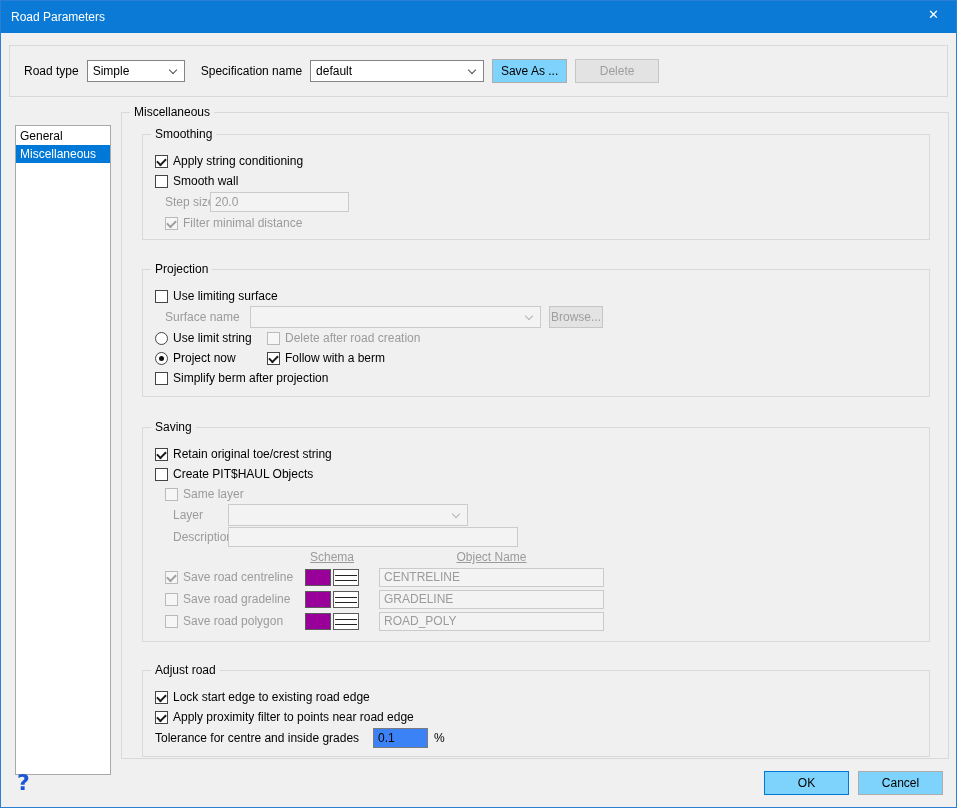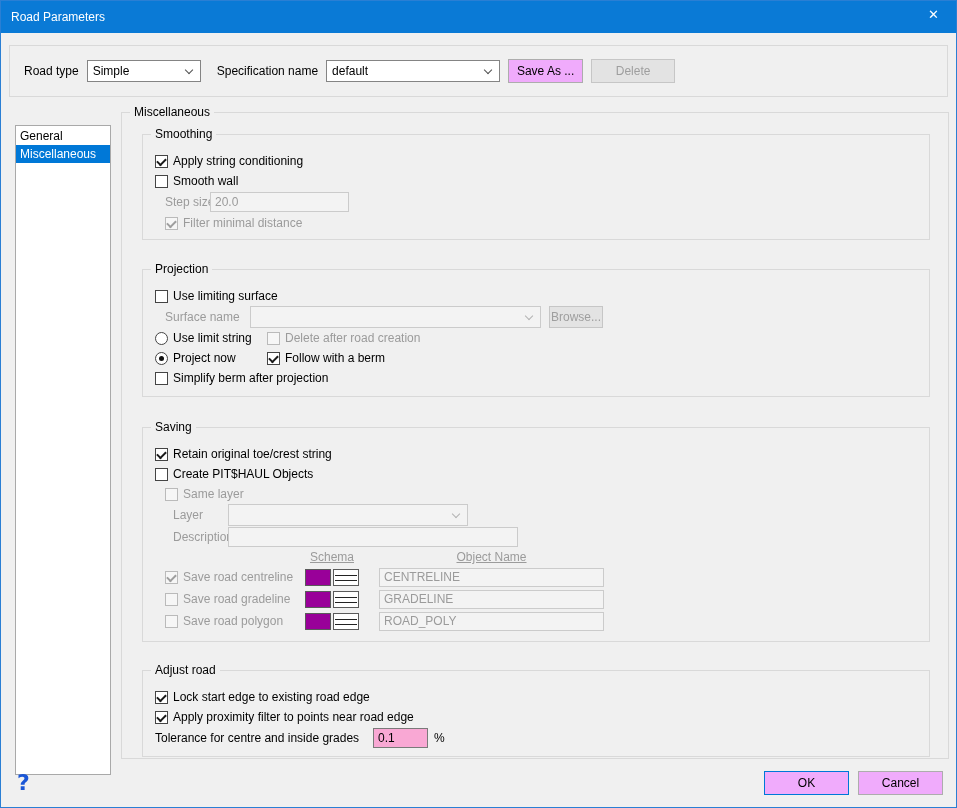--- a/index.html
+++ b/index.html
@@ -19,26 +19,26 @@
   .lbl { font-size: 12px; white-space: nowrap; }
   .gray { color: #9b9b9b; }
   .ml6 { margin-left: 6px; } .ml8 { margin-left: 8px; } .ml38 { margin-left: 16px; }
   
   .combo { height: 22px; background: #fff; border: 1px solid #848484; display: flex; align-items: center; padding: 0 20px 0 5px; position: relative; flex: 0 0 auto; }
   .combo-value { font-size: 12px; white-space: nowrap; overflow: hidden; }
   .chev { position: absolute; right: 8px; top: 6px; width: 6px; height: 6px; border-right: 1px solid #505050; border-bottom: 1px solid #505050; transform: rotate(45deg); }
   .combo.disabled { background: #f3f3f3; border-color: #cbcbcb; }
   .combo.disabled .chev { border-color: #b3b3b3; }
   
-  .btn { height: 24px; background: #f0abfc; border: 1px solid #adadad; font-family: inherit; font-size: 12px; color: #000; cursor: pointer; padding: 0; flex: 0 0 auto; }
+  .btn { height: 24px; background: #7dd3fc; border: 1px solid #adadad; font-family: inherit; font-size: 12px; color: #000; cursor: pointer; padding: 0; flex: 0 0 auto; }
   .btn.small { height: 22px; }
   .btn.disabled { color: #9e9e9e; background: #e3e3e3; border-color: #c6c6c6; cursor: default; }
   
   .w54{width:54px}.w55{width:55px}.w75{width:75px}.w84{width:84px}.w85{width:85px}
-  .w98{width:114px}.w139{width:139px}.w174{width:174px}.w225{width:225px}
+  .w98{width:98px}.w139{width:139px}.w174{width:174px}.w225{width:225px}
   .w240{width:240px}.w290{width:290px}.w291{width:291px}
   
   .sidebar { position: absolute; left: 14px; top: 124px; width: 96px; height: 650px; background: #fff; border: 1px solid #a9a9a9; padding-top: 1px; }
   .side-item { height: 18px; line-height: 18px; padding-left: 4px; font-size: 12px; white-space: nowrap; }
   .side-item.selected { color: #fff; }
   
   .groupbox { position: absolute; border: 1px solid #d9d9d9; }
   .legend { position: absolute; top: -8px; left: 8px; background: #f0f0f0; padding: 0 4px; font-size: 12px; line-height: 15px; white-space: nowrap; }
   .main-group { left: 120px; top: 111px; width: 828px; height: 647px; }
   .sub { left: 20px; width: 788px; padding: 16px 12px 0 12px; }
@@ -52,21 +52,21 @@
   .indent { margin-left: 10px; }
   .indent2 { margin-left: 18px; }
   .cb { width: 13px; height: 13px; border: 1px solid #444; background: #fff; position: relative; flex: 0 0 auto; }
   .cb.checked::after { content: ""; position: absolute; left: 1px; top: 2px; width: 7px; height: 4px; border-left: 2px solid #1a1a1a; border-bottom: 2px solid #1a1a1a; transform: rotate(-45deg); }
   .cb.disabled { border-color: #bababa; background: #f6f6f6; }
   .cb.checked.disabled::after { border-color: #9e9e9e; }
   .cb-label { margin-left: 5px; font-size: 12px; white-space: nowrap; }
   .radio { width: 13px; height: 13px; border: 1px solid #444; border-radius: 50%; background: #fff; position: relative; flex: 0 0 auto; }
   .radio.selected::after { content: ""; position: absolute; left: 3px; top: 3px; width: 5px; height: 5px; border-radius: 50%; background: #111; }
   .radio-group { display: flex; align-items: center; width: 112px; flex: 0 0 auto; }
-  .textbox { height: 20px; border: 1px solid #7a7a7a; background: #f9a8d4; font-family: inherit; font-size: 12px; padding: 0 4px; color: #000; flex: 0 0 auto; }
+  .textbox { height: 20px; border: 1px solid #7a7a7a; background: #3b82f6; font-family: inherit; font-size: 12px; padding: 0 4px; color: #000; flex: 0 0 auto; }
   .textbox:disabled { background: #f3f3f3; border-color: #cbcbcb; color: #9b9b9b; }
   .w-steplabel { width: 45px; flex: 0 0 auto; }
   .w-surflabel { width: 85px; flex: 0 0 auto; }
   .w-layerlabel { width: 55px; flex: 0 0 auto; }
   .w-tollabel { width: 218px; flex: 0 0 auto; }
   
   .header-row { height: 18px; color: #9b9b9b; text-decoration: underline; }
   .col-header { font-size: 12px; text-align: center; flex: 0 0 auto; }
   .col-schema { width: 54px; margin-left: 150px; }
   .col-objname { width: 225px; margin-left: 20px; text-align: center; }

